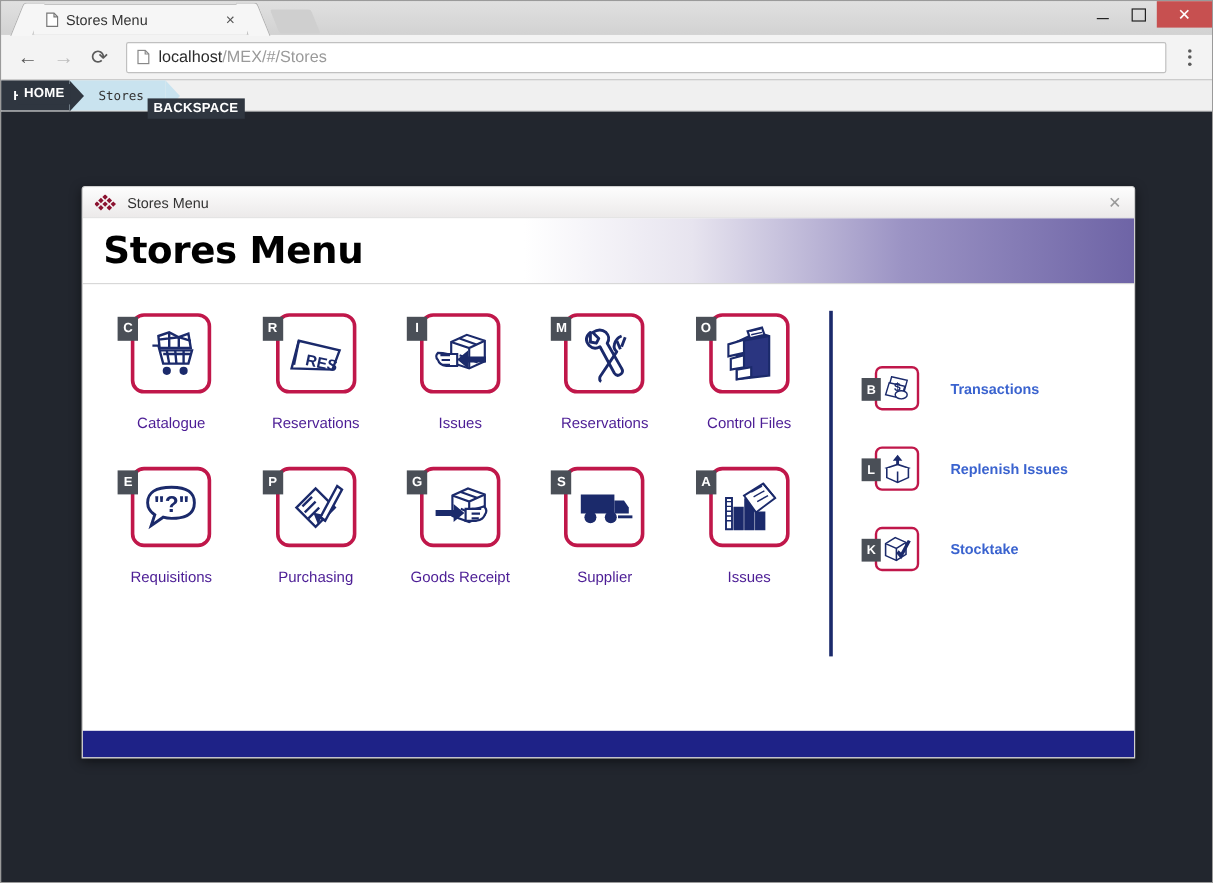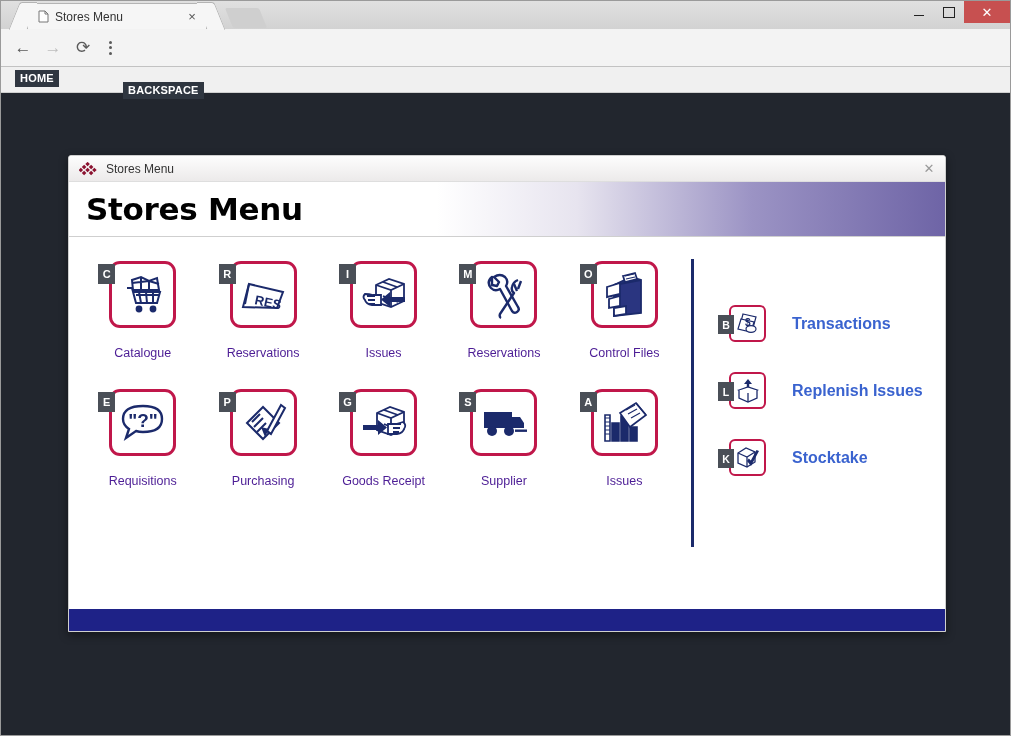--- a/index.html
+++ b/index.html
@@ -183,21 +183,21 @@
   .side-item { display: flex; align-items: center; margin-bottom: 30px; position: relative; }
   .side-box {
     width: 37px; height: 37px; border: 2px solid #c0174a; border-radius: 6px;
     background: #fff; position: relative; display:flex; align-items:center; justify-content:center;
   }
   .side-key {
     position: absolute; left: -13px; top: 8px;
     background: #4a4f57; color: #fff; font-size: 10.5px; font-weight: 700;
     width: 16px; height: 19px; display: flex; align-items: center; justify-content: center; z-index: 4;
   }
-  .side-label { margin-left: 26px; font-size: 16px; font-weight: 700; color: #3a63cf; white-space: nowrap; }
+  .side-label { margin-left: 26px; font-size: 12px; font-weight: 700; color: #3a63cf; white-space: nowrap; }
 
   .dlg-footer { height: 22px; background: #1e2287; flex: none; }
 
   svg { display: block; }
 </style>
 </head>
 <body>
 
 <div class="browser">
 
@@ -217,28 +217,45 @@
       <div class="wc wc-min"></div>
       <div class="wc wc-max"></div>
       <div class="wc wc-close">✕</div>
     </div>
   </div>
 
   <div class="toolbar">
     <div class="navbtn">←</div>
     <div class="navbtn disabled">→</div>
     <div class="navbtn">⟳</div>
+    <div class="omnibox">
+      <span>
+        <svg width="11" height="13" viewBox="0 0 11 13">
+            <path d="M1 1h6l3 3v8H1z" fill="#fff" stroke="#888" stroke-width="1"></path>
+            <path d="M7 1v3h3" fill="none" stroke="#888" stroke-width="1"></path>
+          </svg>
+      </span>
+      <span class="omni-url"><b>localhost</b><span>/MEX/#/Stores</span></span>
+    </div>
     <div class="kebab">
         <i></i>
         <i></i>
         <i></i>
       </div>
   </div>
 
   <div class="appbar">
+    <div class="crumbs">
+      <div class="crumb home">
+          <span>HOME</span>
+        </div>
+      <div class="crumb cur">
+          <span>Stores</span>
+        </div>
+    </div>
     <div class="shortcut-badge" id="badge-home">HOME</div>
     <div class="shortcut-badge" id="badge-back">BACKSPACE</div>
   </div>
 
   <div class="desktop">
 
     <div class="dialog">
 
       <div class="dlg-titlebar">
         <span class="dlg-logo">

